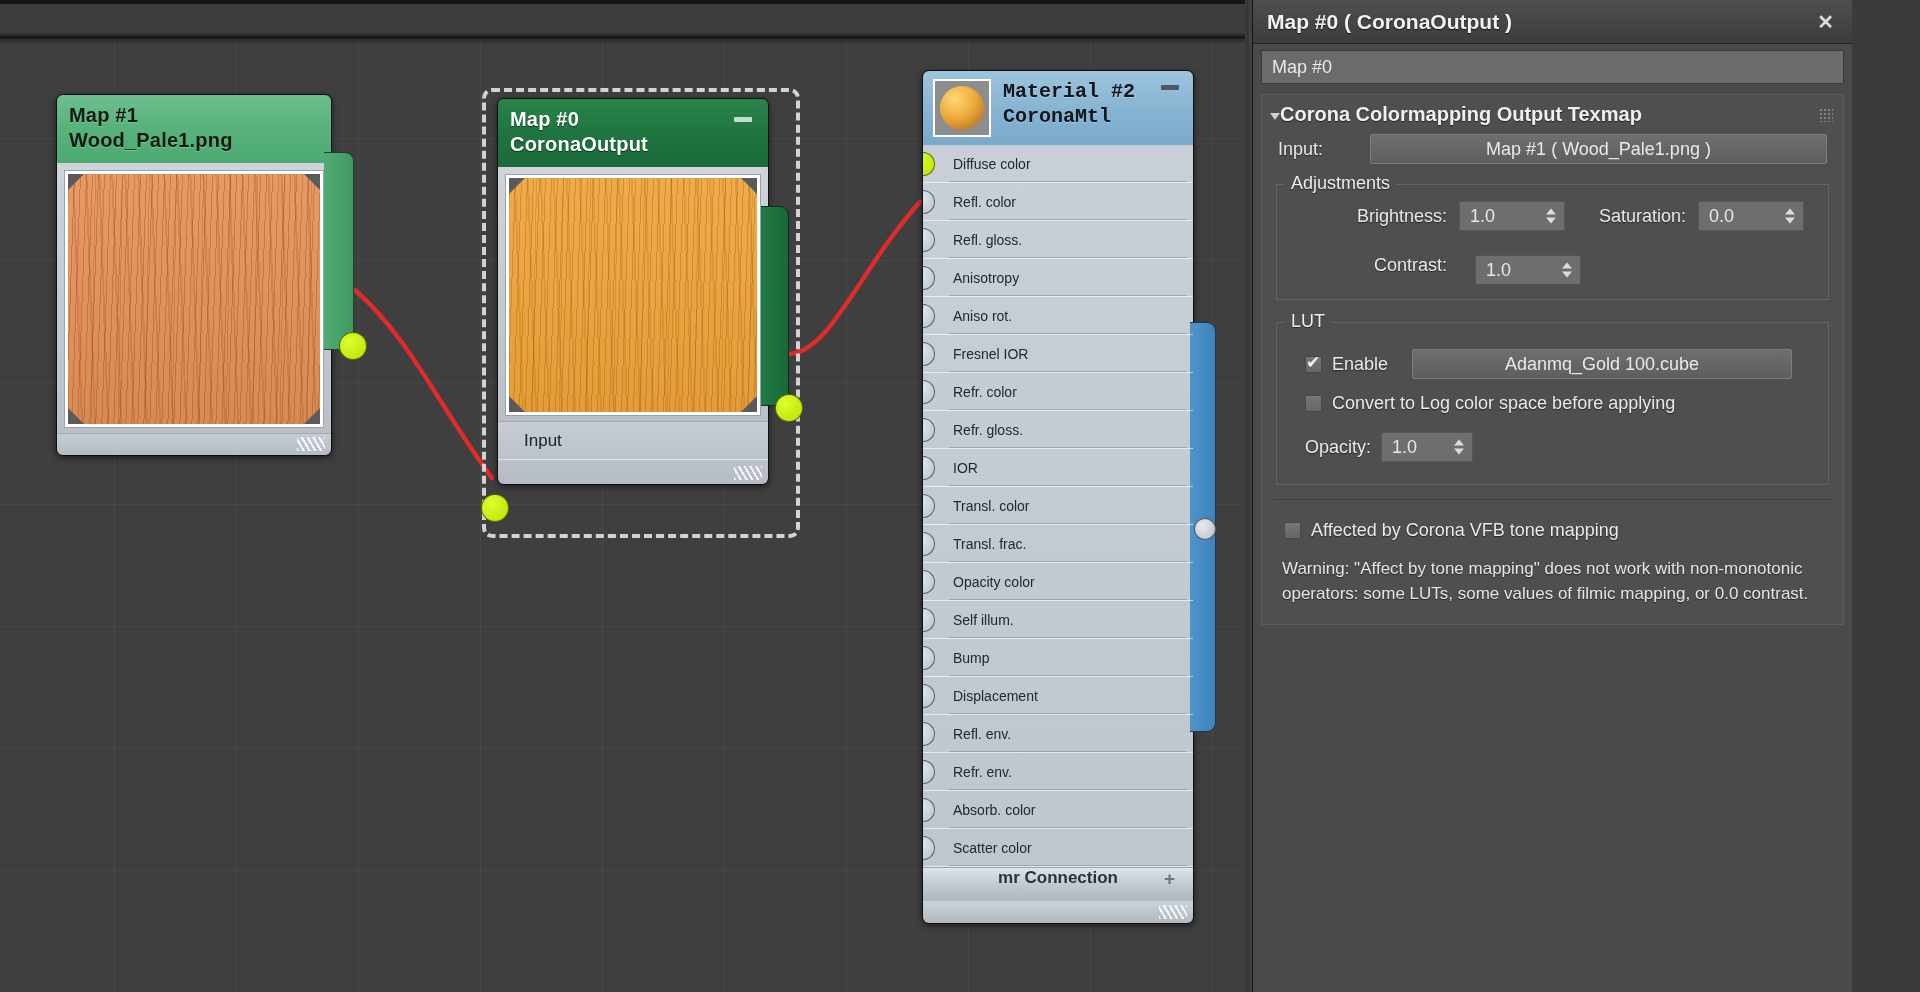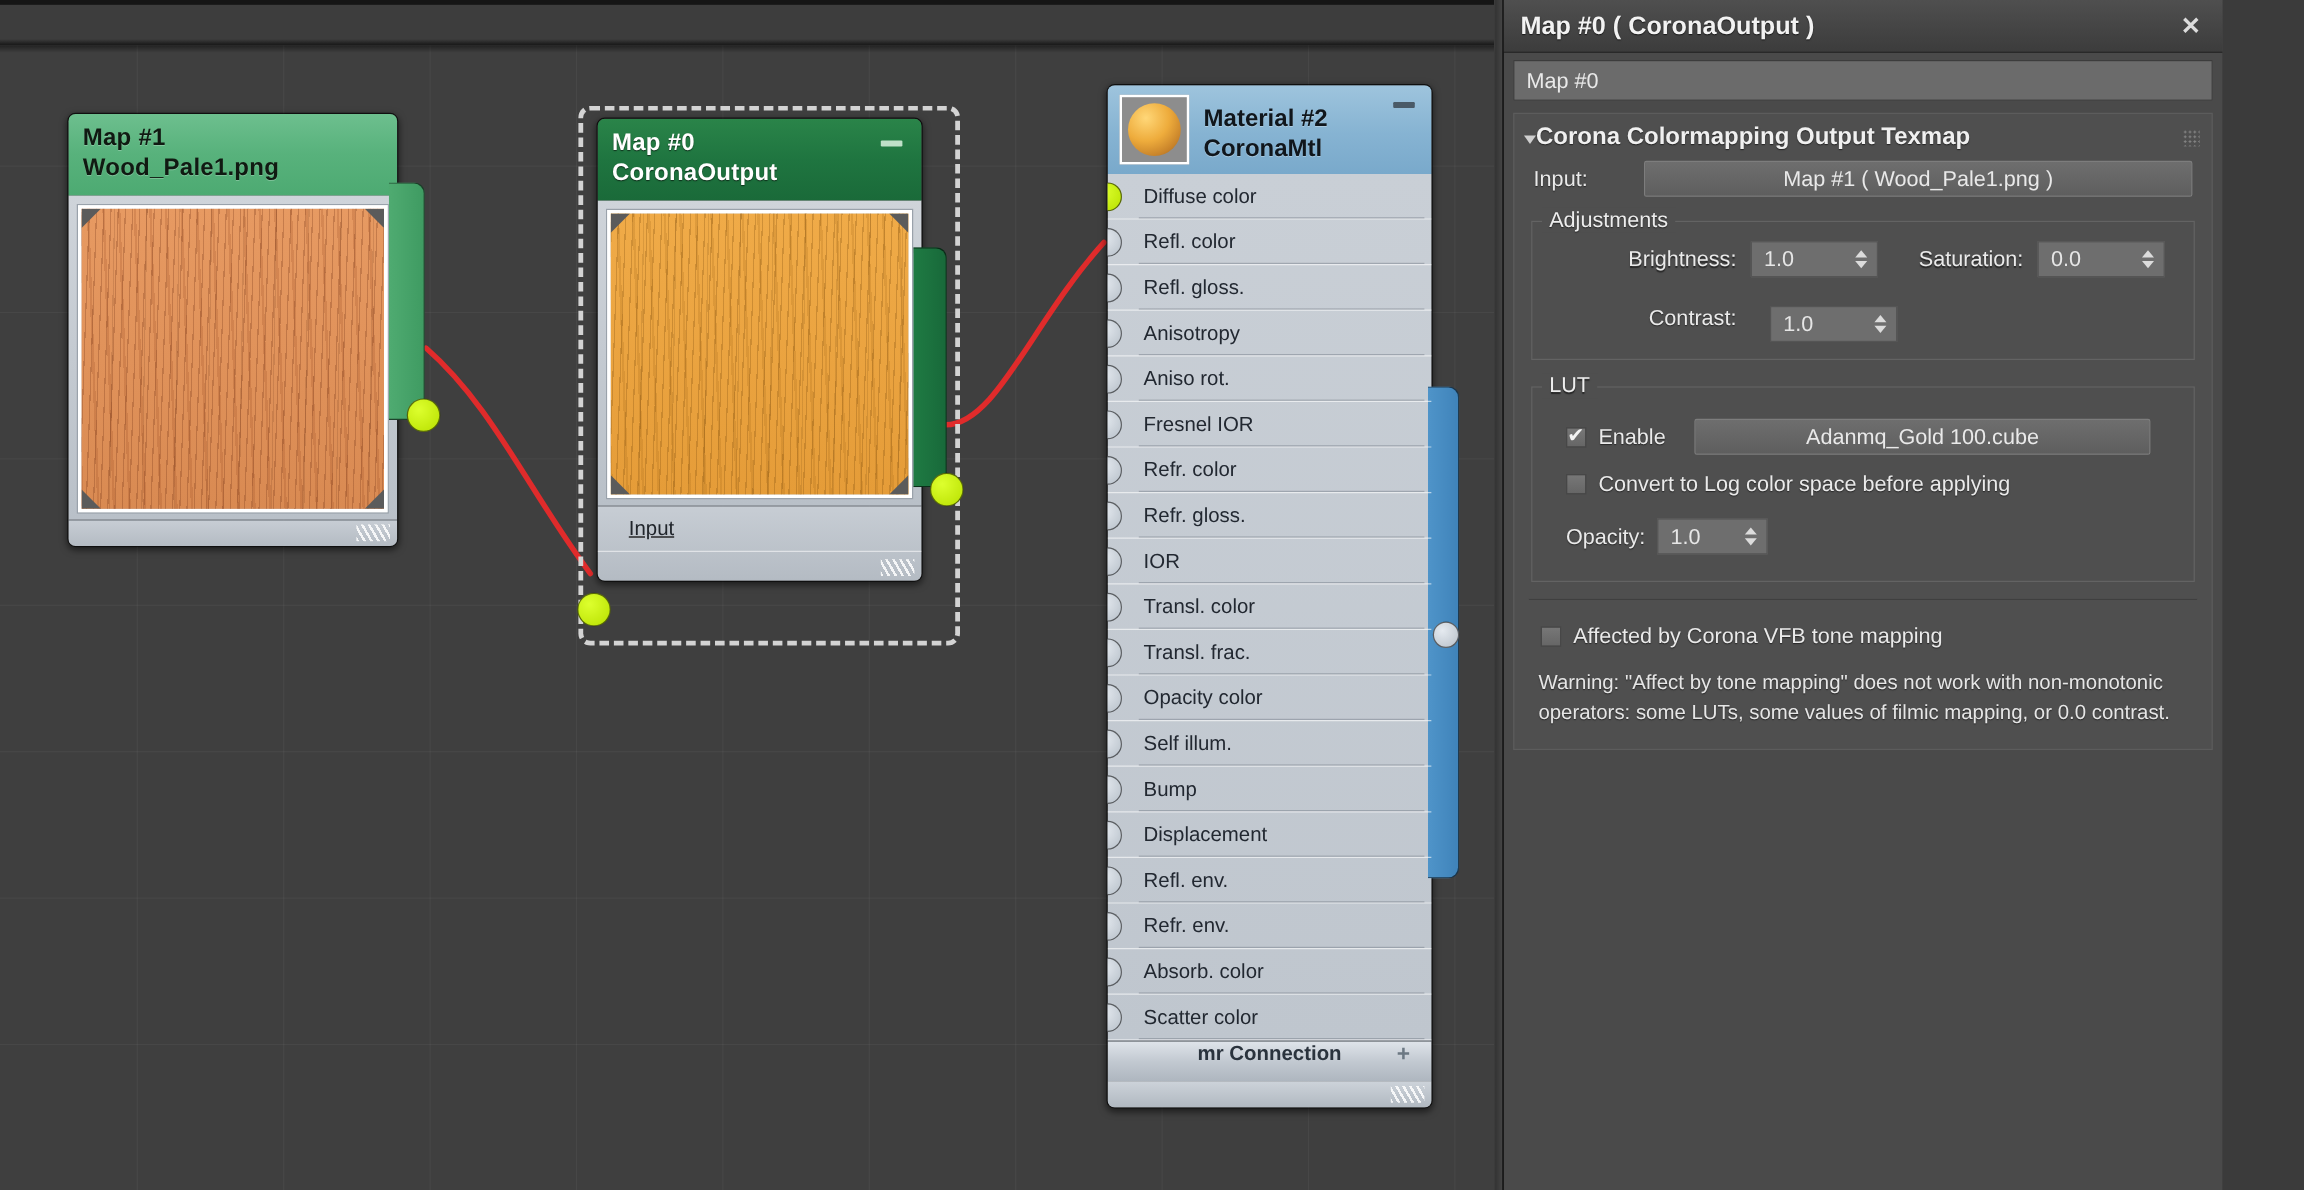--- a/index.html
+++ b/index.html
@@ -86,21 +86,20 @@
   }
   .corner.tl { top:0; left:0; border-width: 16px 16px 0 0; border-color:#5b5b5b transparent transparent transparent; }
   .corner.tr { top:0; right:0; border-width: 0 16px 16px 0; border-color: transparent #5b5b5b transparent transparent; }
   .corner.bl { bottom:0; left:0; border-width: 16px 0 0 16px; border-color: transparent transparent transparent #5b5b5b; }
   .corner.br { bottom:0; right:0; border-width: 0 0 16px 16px; border-color: transparent transparent #5b5b5b transparent; }
 
   .node-footer {
     background: linear-gradient(180deg,#c7cdd4,#b4bbc3);
     border-top: 1px solid #a4abb3;
     position: relative;
-    text-decoration: underline;
   }
   .socket-row {
     display:flex; align-items:center; height:38px;
     padding-left: 26px;
     font-size:17px; color:#20252b;
     border-bottom: 1px solid rgba(255,255,255,0.55);
   }
   .resize-grip {
     position:absolute; right:6px; bottom:4px;
     width:28px; height:14px;
@@ -129,23 +128,24 @@
   .sel-marquee {
     position:absolute;
     border: 4px dashed #d3d3d3;
     border-radius: 10px;
     pointer-events:none;
   }
 
   
   .matnode .mat-header {
     background: linear-gradient(180deg,#9ec4dd 0%,#86b3d2 55%,#79a9cb 100%);
-    display:flex; align-items:flex-end; gap:12px;
+    display:flex; align-items:flex-start; gap:12px;
     padding: 8px 12px 8px 10px;
     position:relative;
+    font-family:Liberation Mono, monospace;
   }
   .mat-preview {
     width:58px; height:58px; flex:none;
     border:2px solid #ffffff;
     background:#8d8d8d;
     position:relative; overflow:hidden;
   }
   .mat-sphere {
     position:absolute; left:50%; top:50%; transform:translate(-50%,-50%);
     width:44px; height:44px; border-radius:50%;
@@ -158,21 +158,21 @@
   .minus-btn {
     position:absolute; right:14px; top:14px;
     width:18px; height:5px; background:#4a5a67; border-radius:1px;
   }
   .mat-sockets {
     background: linear-gradient(180deg,#c9cfd6,#bfc6ce);
   }
   .mat-socket {
     height:38px; display:flex; align-items:center;
     padding-left: 30px;
-    font-size:17px; color:#222831;
+    font-size:14px; color:#222831;
     border-bottom:1px solid rgba(255,255,255,0.6);
     position:relative;
   }
   .mat-socket:after {
     content:""; position:absolute; left:26px; right:6px; bottom:0; height:1px;
     background: rgba(110,120,130,0.45);
   }
   .mr-row {
     height:34px; display:flex; align-items:flex-start; justify-content:center;
     background: linear-gradient(180deg,#dfe4ea 0%,#c2c9d1 50%,#aeb6bf 100%);

